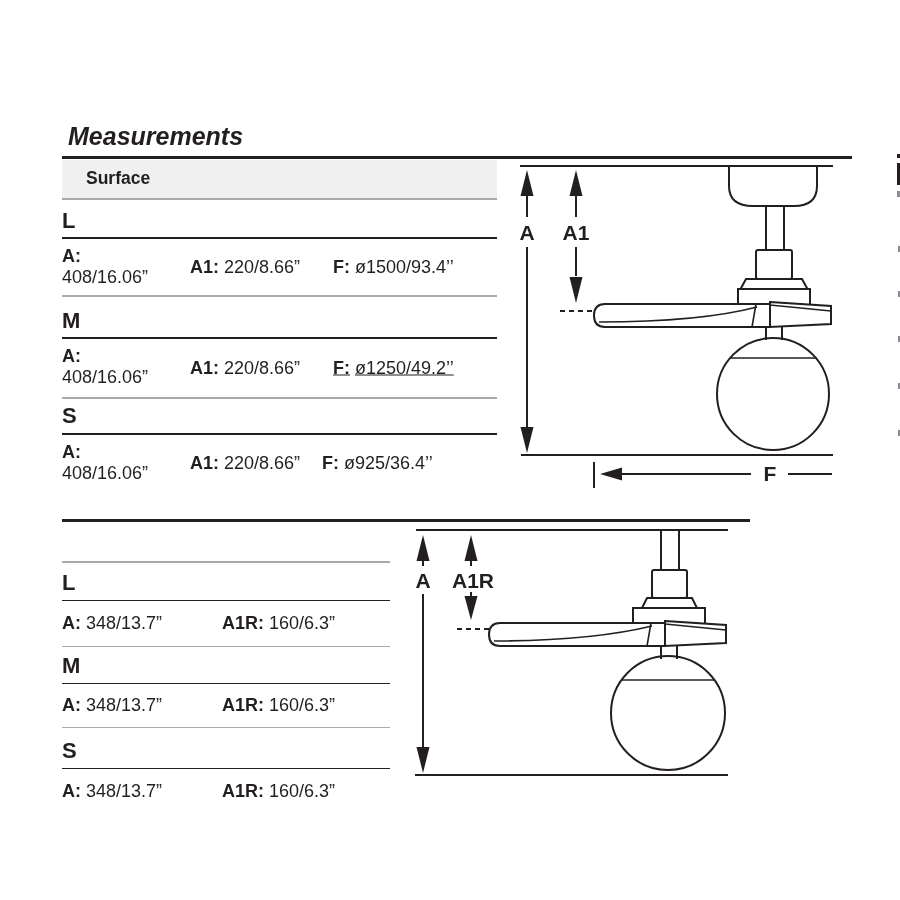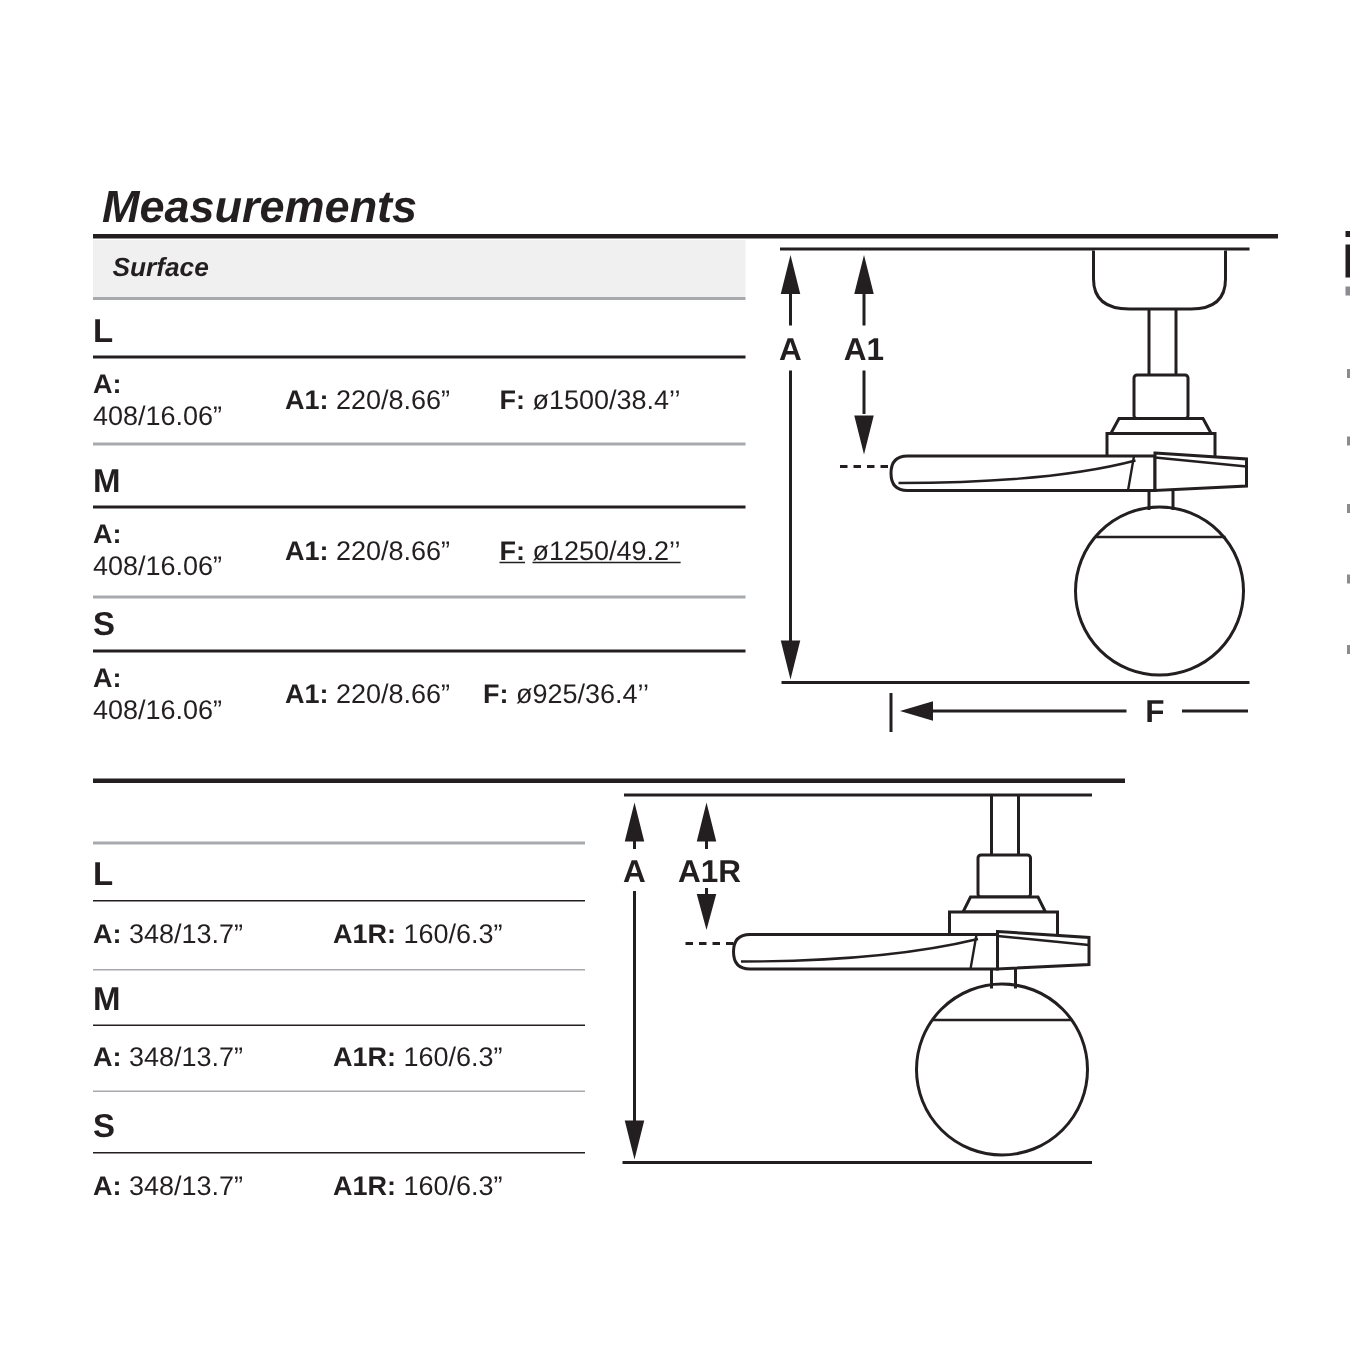--- a/index.html
+++ b/index.html
@@ -1,24 +1,24 @@
 <!DOCTYPE html>
 <html><head>
 <meta charset="utf-8">
 <style>
   html,body{margin:0;padding:0;background:#fff;}
   .canvas{position:relative;width:900px;height:900px;background:#fff;overflow:hidden;
           font-family:"Liberation Sans",sans-serif;color:#231f20;}
-  .title{position:absolute;left:68px;top:122px;font-size:30px;font-weight:bold;font-style:italic;color:#231f20;}
+  .title{position:absolute;left:68px;top:122px;font-size:25px;font-weight:bold;font-style:italic;color:#231f20;}
   .rule{position:absolute;}
   .rule.dark{background:#231f20;}
   .rule.gray{background:#a7a9ac;}
   .tbl{position:absolute;}
   .band{position:absolute;left:0;background:#f0f0f1;display:flex;align-items:center;}
-  .band .band-label{font-size:17.5px;font-weight:bold;font-style:italic;padding-left:13px;color:#231f20;}
+  .band .band-label{font-size:17.5px;font-weight:bold;padding-left:24px;color:#231f20;}
   .letter-row{position:absolute;left:0;display:flex;align-items:flex-end;padding-bottom:5px;box-sizing:border-box;}
   .letter-row .letter{font-size:22px;font-weight:bold;line-height:1;}
   .data-row{position:absolute;left:0;width:100%;}
   .cell{position:absolute;font-size:18px;line-height:21px;white-space:nowrap;}
   .cell .lbl{font-weight:bold;}
   .cell.stack{top:7px;}
   .cell.stack span{display:block;}
   .cell.mid{top:50%;transform:translateY(-50%);}
   .cell.inline .lbl{margin-right:5px;}
   svg .s2{fill:none;stroke:#231f20;stroke-width:2;}
@@ -52,21 +52,21 @@
     <div class="rule dark" style="left:0;top:81px;width:435px;height:1.5px;"></div>
     <div class="data-row" style="top:83px;height:56px;">
       <div class="cell stack" style="left:0;">
         <span class="lbl">A:</span>
         <span class="val">408/16.06”</span>
       </div>
       <div class="cell mid inline" style="left:128px;">
         <span class="lbl">A1:</span><span class="val">220/8.66”</span>
       </div>
       <div class="cell mid inline" style="left:271px;">
-        <span class="lbl">F:</span><span class="val">ø1500/38.4’’</span>
+        <span class="lbl">F:</span><span class="val">ø1500/93.4’’</span>
       </div>
     </div>
     <div class="rule gray" style="left:0;top:139px;width:435px;height:1.5px;"></div>
 
     <div class="letter-row" style="top:141px;width:435px;height:40px;">
       <span class="letter">M</span>
     </div>
     <div class="rule dark" style="left:0;top:181px;width:435px;height:1.5px;"></div>
     <div class="data-row" style="top:183px;height:58px;">
       <div class="cell stack" style="left:0;">

